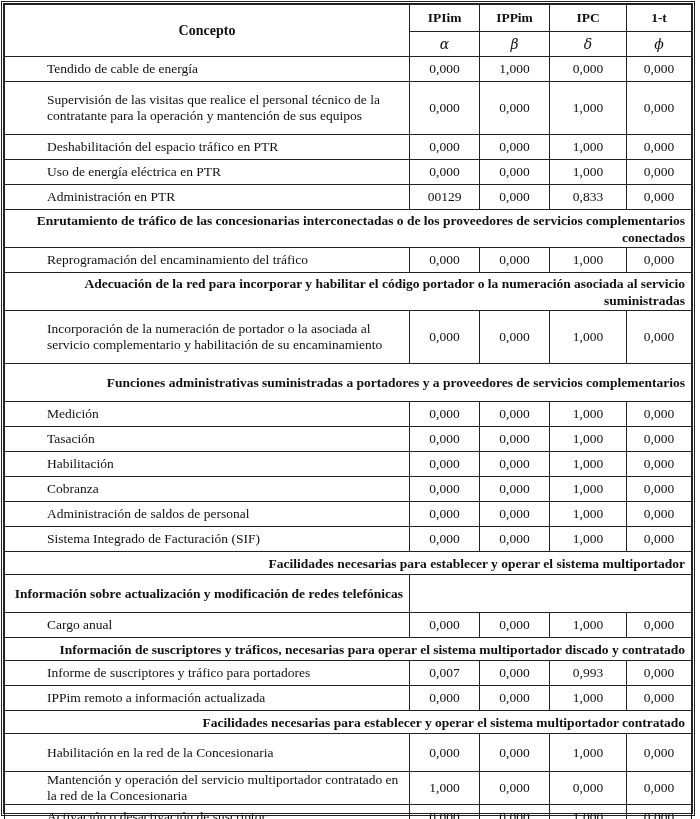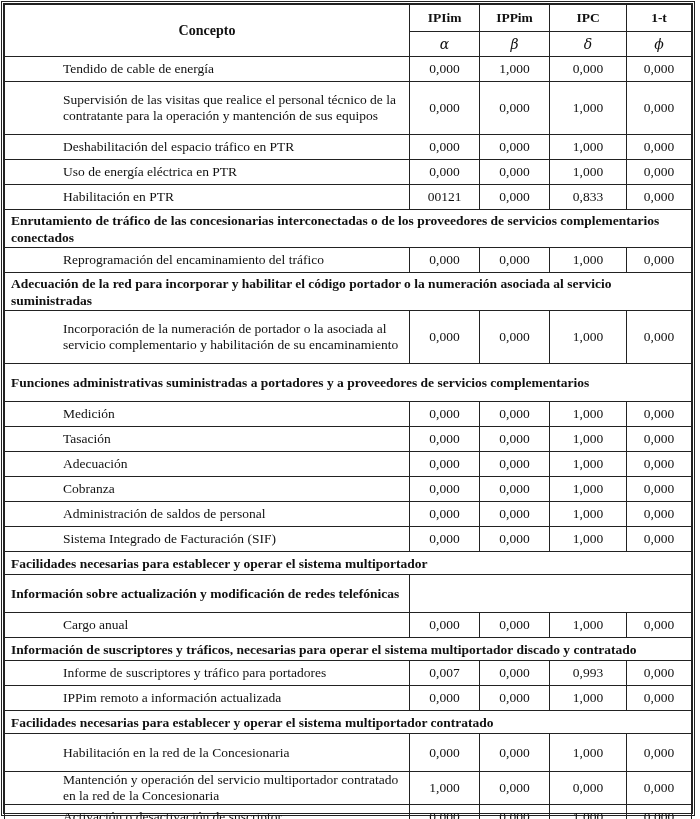--- a/index.html
+++ b/index.html
@@ -21,25 +21,25 @@
   td, th { border: 1px solid #222; padding: 0; vertical-align: middle; }
   col.c0 { width: 405px; }
   col.c1 { width: 70px; }
   col.c2 { width: 70px; }
   col.c3 { width: 77px; }
   col.c4 { width: auto; }
   th { font-weight: bold; text-align: center; }
   tr.hdr1 th { height: 26px; }
   tr.hdr2 th { height: 24px; font-style: italic; font-weight: normal; font-family: "DejaVu Serif", serif; font-size: 14px; }
   th.concepto { font-size: 14px; }
-  td.item { padding-left: 58px; padding-right: 6px; line-height: 16px; }
+  td.item { padding-left: 42px; padding-right: 6px; line-height: 16px; }
   td.num { text-align: center; }
   tr.r1 td { height: 24px; }
   tr.r3 td { height: 52px; }
-  tr.sec td { font-weight: bold; padding-left: 6px; padding-right: 6px; line-height: 17px; }
+  tr.sec td { font-weight: bold; padding-left: 6px; padding-right: 6px; line-height: 17px; text-align: right; }
   tr.sec1 td { height: 22px; margin-top: 20px; }
   tr.sec2 td { height: 37px; }
   td.empty { }
 </style>
 </head>
 <body>
 
 <div class="wrap">
 <table>
   <colgroup>
@@ -87,22 +87,22 @@
           <td class="num">0,000</td>
         </tr>
         <tr class="r1">
           <td class="item">Uso de energía eléctrica en PTR</td>
           <td class="num">0,000</td>
           <td class="num">0,000</td>
           <td class="num">1,000</td>
           <td class="num">0,000</td>
         </tr>
         <tr class="r1">
-          <td class="item">Habilitación en PTR</td>
-          <td class="num">00121</td>
+          <td class="item">Administración en PTR</td>
+          <td class="num">00129</td>
           <td class="num">0,000</td>
           <td class="num">0,833</td>
           <td class="num">0,000</td>
         </tr>
         <tr class="sec sec2">
           <td colspan="5">Enrutamiento de tráfico de las concesionarias interconectadas o de los proveedores de servicios complementarios conectados</td>
         </tr>
         <tr class="r1">
           <td class="item">Reprogramación del encaminamiento del tráfico</td>
           <td class="num">0,000</td>
@@ -131,21 +131,21 @@
           <td class="num">0,000</td>
         </tr>
         <tr class="r1">
           <td class="item">Tasación</td>
           <td class="num">0,000</td>
           <td class="num">0,000</td>
           <td class="num">1,000</td>
           <td class="num">0,000</td>
         </tr>
         <tr class="r1">
-          <td class="item">Adecuación</td>
+          <td class="item">Habilitación</td>
           <td class="num">0,000</td>
           <td class="num">0,000</td>
           <td class="num">1,000</td>
           <td class="num">0,000</td>
         </tr>
         <tr class="r1">
           <td class="item">Cobranza</td>
           <td class="num">0,000</td>
           <td class="num">0,000</td>
           <td class="num">1,000</td>

